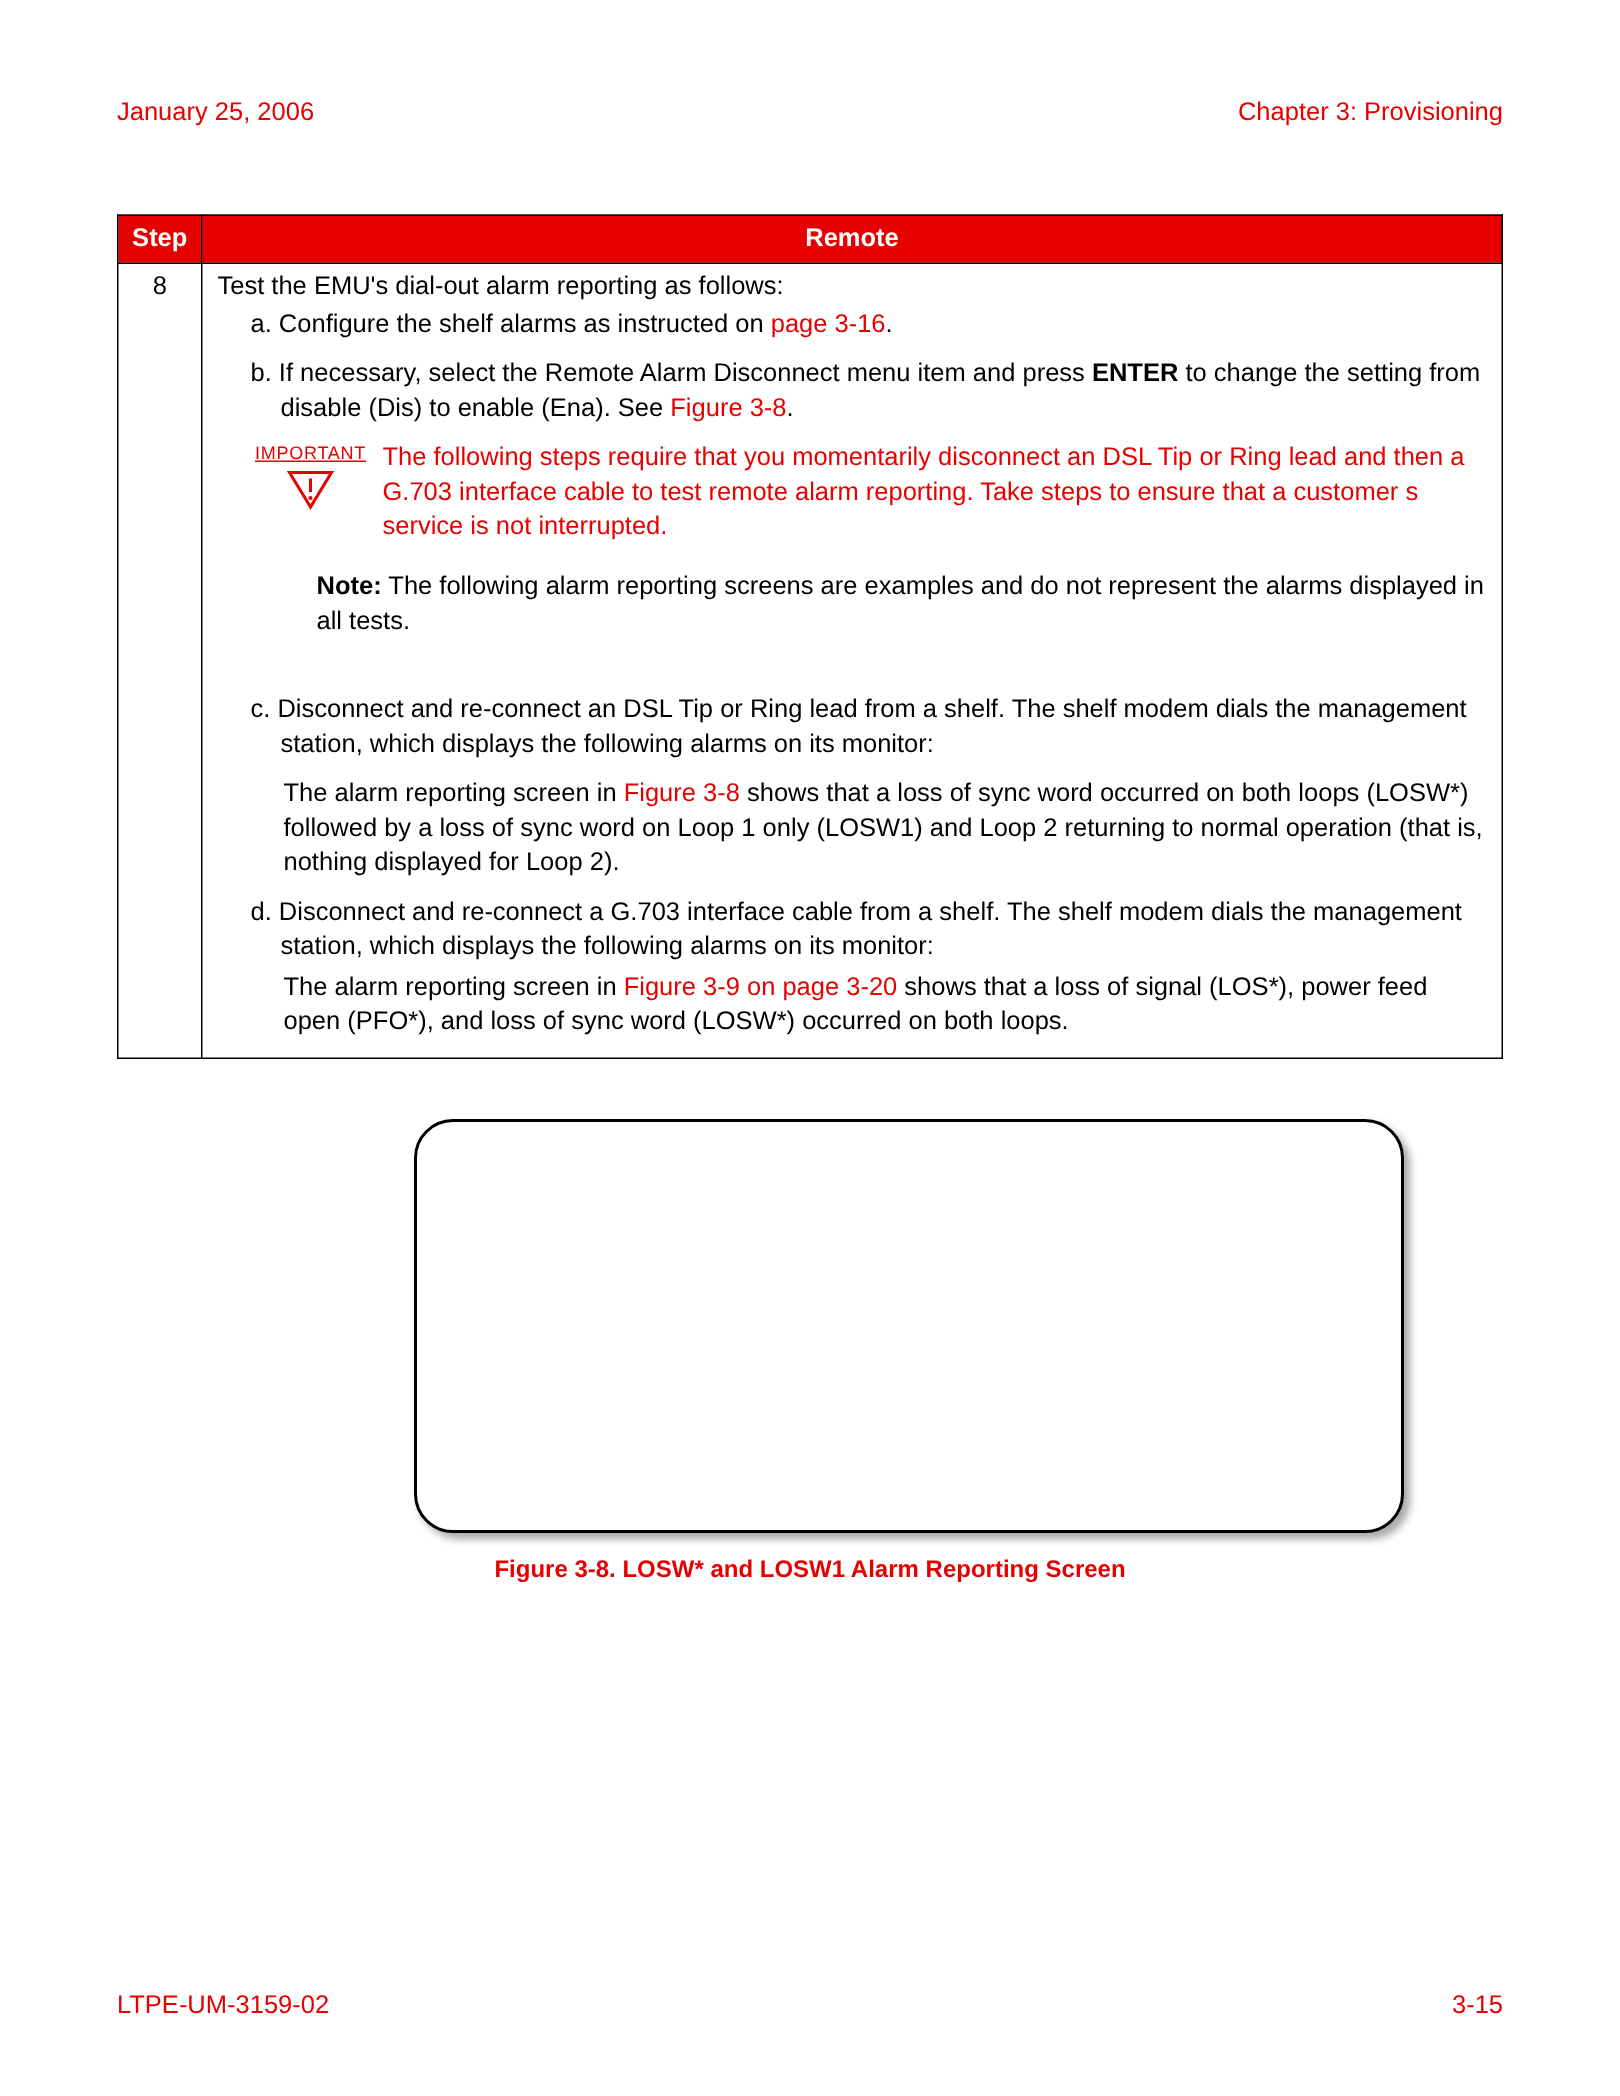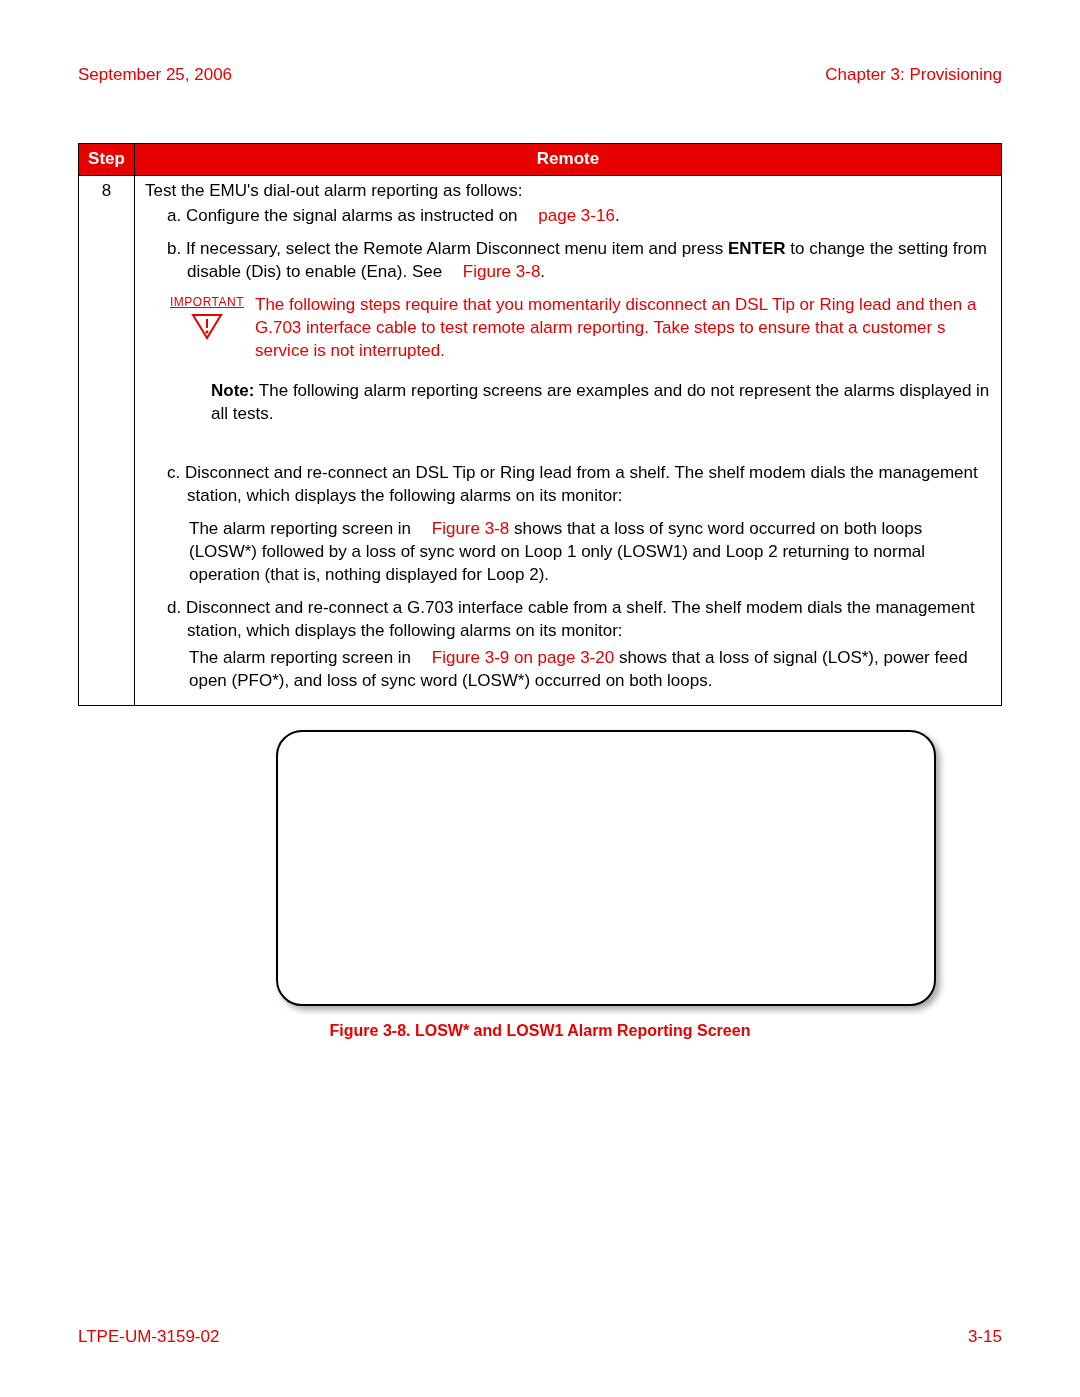--- a/index.html
+++ b/index.html
@@ -52,23 +52,23 @@
   .lvl0 { margin: 0 0 2px 0; }
   .lvl1 { margin: 0 0 10px 22px; }
   .lvl1 .hang { display: block; padding-left: 20px; text-indent: -20px; }
   .imp-row { display: flex; align-items: flex-start; margin: 8px 0 18px 22px; }
   .imp-badge { flex: 0 0 80px; text-align: center; }
   .imp-label { color: #e60000; font-size: 12px; letter-spacing: 0.5px; text-decoration: underline; font-weight: 500; }
   .imp-svg { display: block; margin: 2px auto 0 auto; }
   .imp-text { color: #e60000; margin-left: 8px; }
   .note-block { margin: 0 0 36px 66px; }
   .para { margin: 0 0 10px 44px; }
-  .red { color: #e60000; margin-left: 16px; }
+  .red { color: #e60000; }
   .bold { font-weight: bold; }
-  .figure-area { margin: 24px auto 0 auto; width: 528px; }
+  .figure-area { margin: 40px auto 0 auto; width: 528px; }
   .figure-box {
     width: 660px; height: 276px;
     border: 2px solid #000; border-radius: 26px;
     box-shadow: 4px 4px 6px rgba(0,0,0,0.35);
     background: #fff;
   }
   .figure-caption {
     text-align: center; color: #e60000; font-weight: bold;
     margin-top: 14px; font-size: 16px;
   }
@@ -76,41 +76,41 @@
     position: absolute; left: 78px; right: 78px; bottom: 48px;
     display: flex; justify-content: space-between;
     color: #e60000; font-size: 17px;
   }
 </style>
 </head>
 <body>
 
 <div class="page">
   <div class="header-row">
-    <span>September 25, 2006</span>
+    <span>January 25, 2006</span>
     <span>Chapter 3: Provisioning</span>
   </div>
 
   <table class="main">
     <thead>
       <tr>
         <th>Step</th>
         <th>Remote</th>
       </tr>
     </thead>
     <tbody>
       <tr>
         <td class="step-num">8</td>
         <td class="action-cell">
 
           <div class="lvl0">Test the EMU's dial-out alarm reporting as follows:</div>
 
           <div class="lvl1">
               <span class="hang">
-            <span>a. Configure the signal alarms as instructed on </span><span class="red">page 3-16</span><span>.</span>
+            <span>a. Configure the shelf alarms as instructed on </span><span class="red">page 3-16</span><span>.</span>
           </span>
             </div>
 
           <div class="lvl1">
               <span class="hang">
             <span>b. If necessary, select the Remote Alarm Disconnect menu item and press </span><span class="bold">ENTER</span><span> to change the setting from disable (Dis) to enable (Ena). See </span><span class="red">Figure 3-8</span><span>.</span>
           </span>
             </div>
 
           <div class="imp-row">

